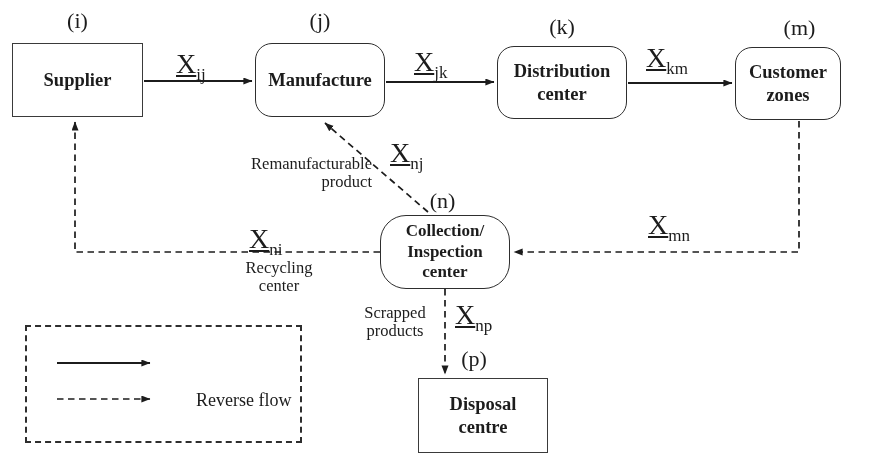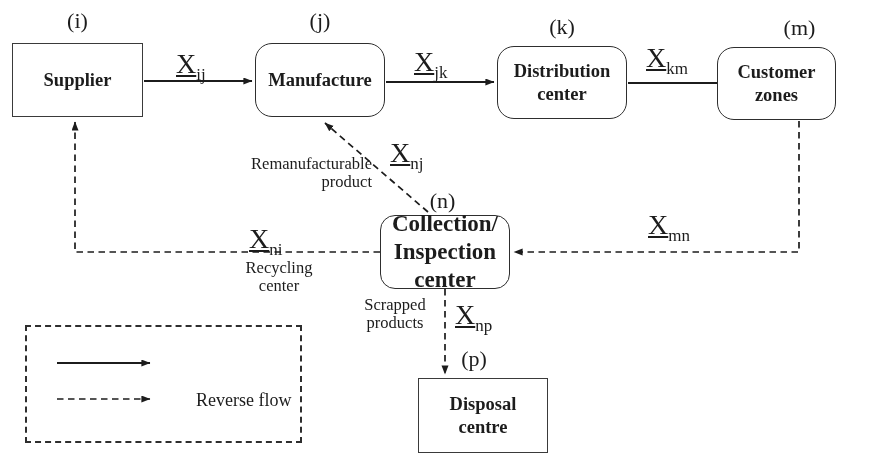--- a/index.html
+++ b/index.html
@@ -109,39 +109,39 @@
   <div class="node-index" style="left:255px; top:10px; width:130px;">(j)</div>
   <div class="node-index" style="left:497px; top:16px; width:130px;">(k)</div>
   <div class="node-index" style="left:735px; top:17px; width:129px;">(m)</div>
   <div class="node-index" style="left:380px; top:190px; width:125px;">(n)</div>
   <div class="node-index" style="left:456px; top:348px; width:36px;">(p)</div>
 
   <div class="node" style="left:12px; top:43px; width:131px; height:74px;">Supplier</div>
   <div class="node rounded" style="left:255px; top:43px; width:130px; height:74px;">Manufacture</div>
   <div class="node rounded" style="left:497px; top:46px; width:130px; height:73px;">Distribution
 center</div>
-  <div class="node rounded" style="left:717px; top:47px; width:119px; height:73px;">Customer
+  <div class="node rounded" style="left:735px; top:47px; width:106px; height:73px;">Customer
 zones</div>
-  <div class="node rounded" style="left:380px; top:215px; width:130px; height:74px; font-size:23px; border-radius:15px;">Collection/
+  <div class="node rounded" style="left:380px; top:215px; width:130px; height:74px; font-size:17px; border-radius:26px;">Collection/
 Inspection
 center</div>
   <div class="node" style="left:380px; top:378px; width:130px; height:75px;margin-left:38px;">Disposal
 centre</div>
 
   <div class="flow-label" style="left:176px; top:50px;"><span>X</span><sub>ij</sub></div>
   <div class="flow-label" style="left:414px; top:48px;"><span>X</span><sub>jk</sub></div>
   <div class="flow-label" style="left:646px; top:44px;"><span>X</span><sub>km</sub></div>
   <div class="flow-label" style="left:390px; top:139px;"><span>X</span><sub>nj</sub></div>
   <div class="flow-label" style="left:249px; top:225px;"><span>X</span><sub>ni</sub></div>
   <div class="flow-label" style="left:648px; top:211px;"><span>X</span><sub>mn</sub></div>
   <div class="flow-label" style="left:455px; top:301px;"><span>X</span><sub>np</sub></div>
 
   <div class="note" style="left:222px; top:155px; width:150px;text-align:right;">Remanufacturable
 product</div>
   <div class="note" style="left:229px; top:259px; width:100px;">Recycling
 center</div>
-  <div class="note" style="left:352px; top:296px; width:86px;">Scrapped
+  <div class="note" style="left:352px; top:304px; width:86px;">Scrapped
 products</div>
 
   <div class="legend-box"></div>
   <div class="legend-label" style="left:196px; top:391px;">Reverse flow</div>
 
 </div>
 
 </body></html>

